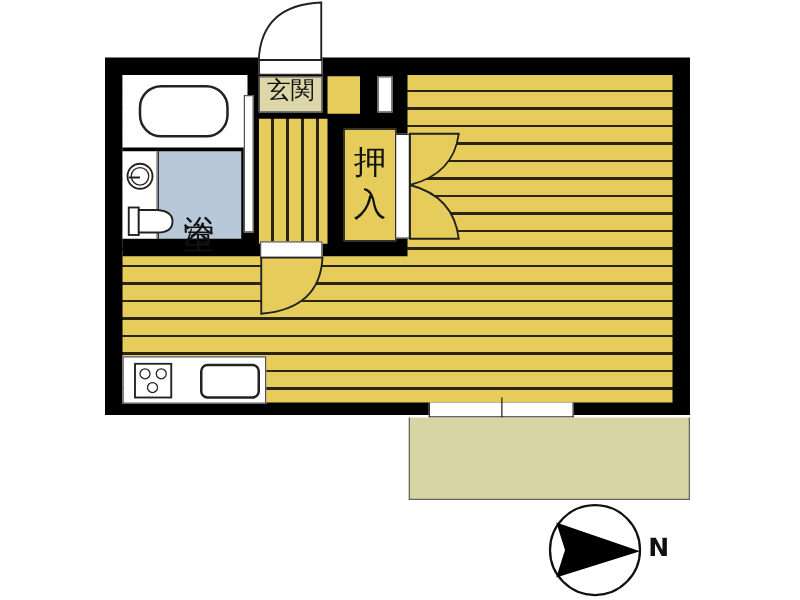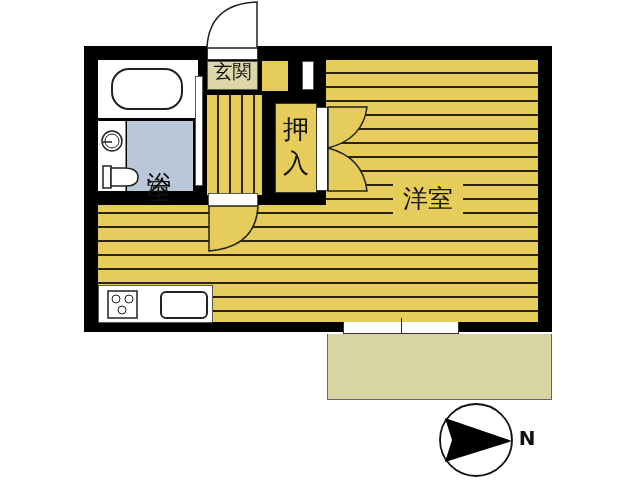--- a/index.html
+++ b/index.html
@@ -57,21 +57,20 @@
     </svg>
 
   <div class="abs yellow" style="left:275px;top:103px;width:42px;height:90px;border:1px solid #333;"></div>
   <div class="label" style="left:275px;top:112px;width:42px;height:34px;font-size:26px;">押</div>
   <div class="label" style="left:275px;top:146px;width:42px;height:34px;font-size:26px;">入</div>
   <div class="abs" style="left:316px;top:107px;width:12px;height:84px;background:#fff;border:1px solid #333;"></div>
   <svg style="left:327px;top:105px;" width="42" height="90">
       <path d="M1 2 L40 2 Q36 34 1 43 Q36 52 40 86 L1 86 Z" fill="#e6cc5a" stroke="#222" stroke-width="1.5"></path>
     </svg>
 
-  <div class="label" style="left:393px;top:182px;width:70px;height:32px;font-size:25px;background:#e6cc5a;">洋室</div>
 
   <div class="abs" style="left:98px;top:285px;width:115px;height:38px;background:#fff;border:1px solid #555;"></div>
   <svg style="left:107px;top:290px;" width="32" height="30">
       <rect x="1" y="1" width="29" height="27" fill="#fff" stroke="#222" stroke-width="1.5"></rect>
       <circle cx="9" cy="9" r="4" fill="none" stroke="#222"></circle>
       <circle cx="22" cy="9" r="4" fill="none" stroke="#222"></circle>
       <circle cx="15" cy="20" r="4" fill="none" stroke="#222"></circle>
     </svg>
   <div class="abs" style="left:160px;top:291px;width:48px;height:28px;border:2px solid #222;border-radius:6px;background:#fff;"></div>
 

